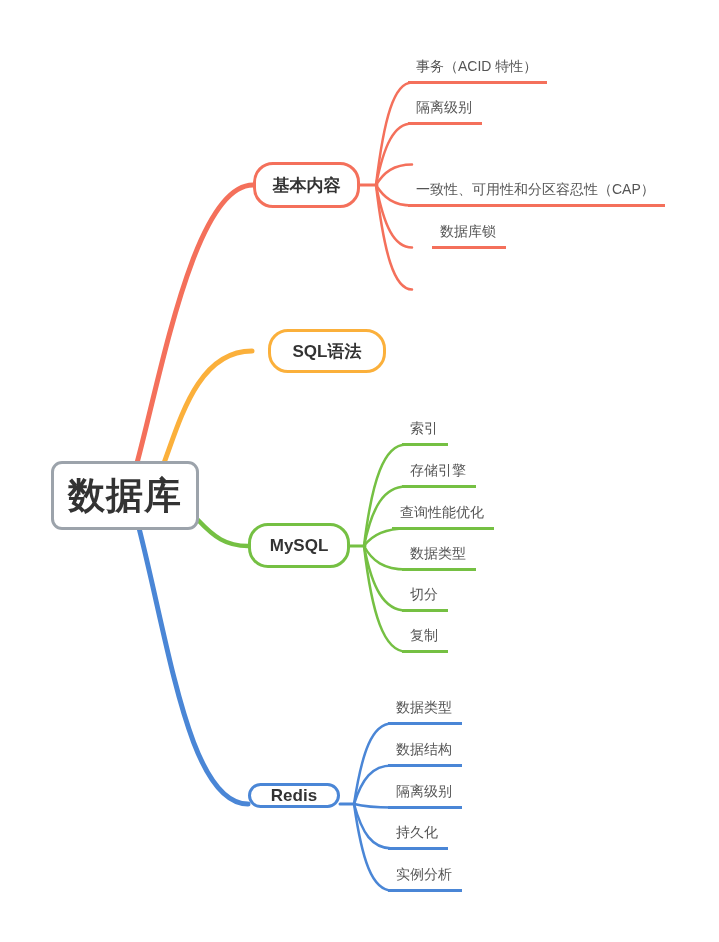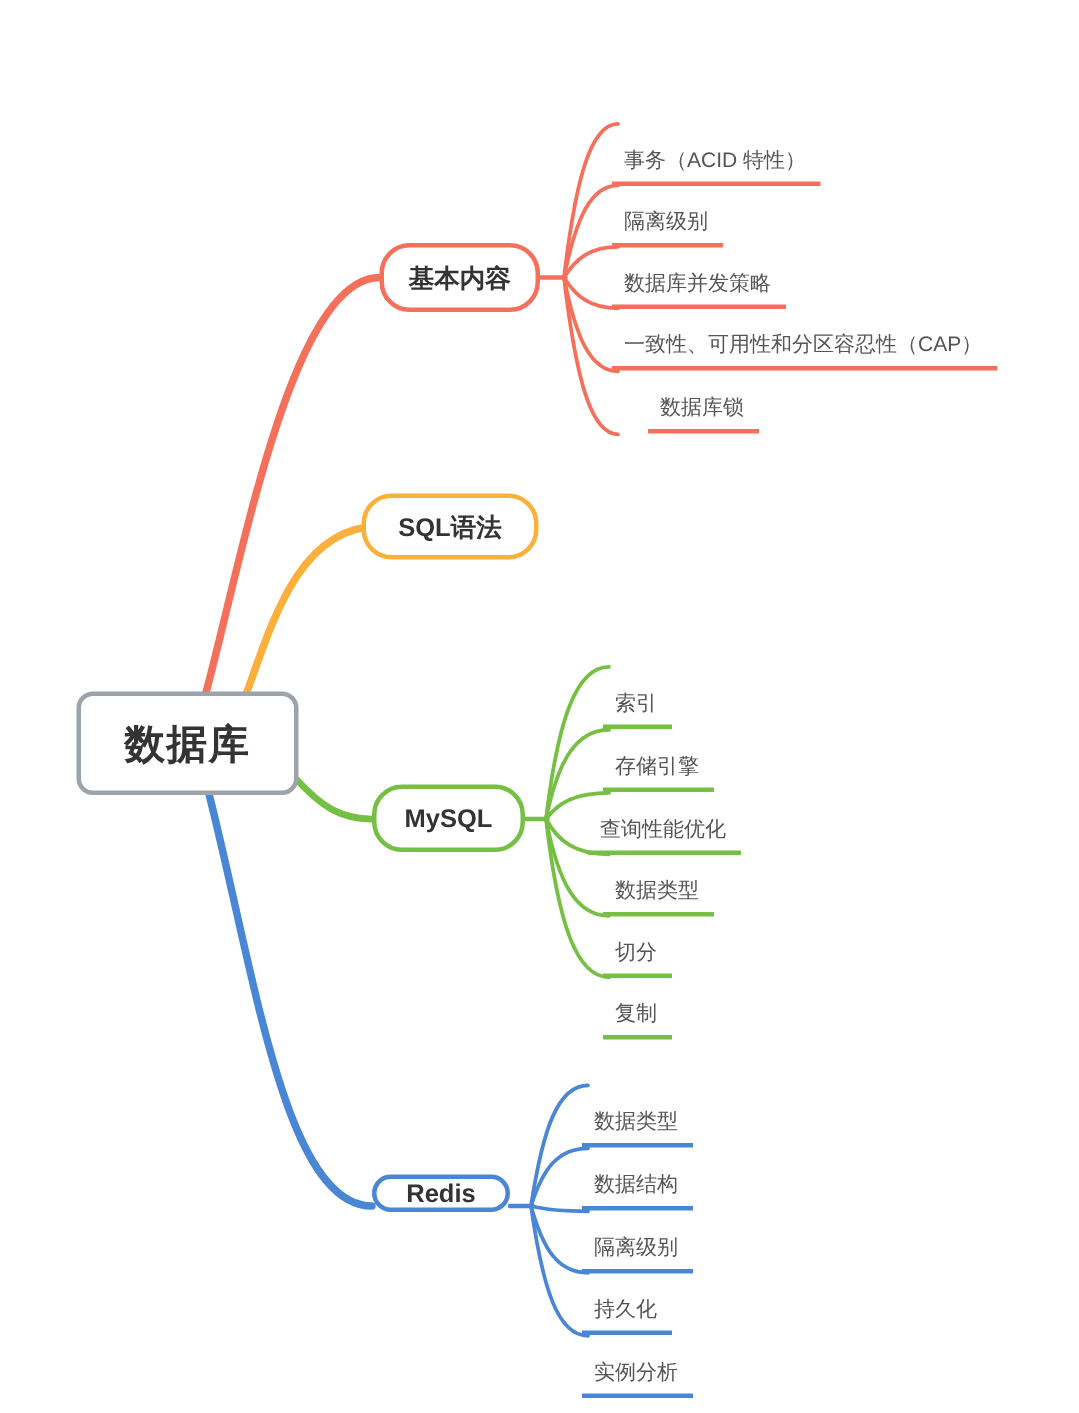--- a/index.html
+++ b/index.html
@@ -10,28 +10,27 @@
   .links{position:absolute;left:0;top:0;}
   .links path{fill:none;stroke-linecap:round;}
   .links .main{stroke-width:5px;}
   .links .stub{stroke-width:3px;}
   .links .child{stroke-width:2.5px;}
   .topic{
     position:absolute;display:flex;align-items:center;justify-content:center;
     background:#ffffff;border:3px solid #999;border-radius:20px;
     box-sizing:border-box;color:#333;font-weight:bold;
   }
-  .topic.root{border-radius:11px;font-size:27px;letter-spacing:1px;}
+  .topic.root{border-radius:11px;font-size:37px;letter-spacing:1px;}
   .topic.branch{font-size:17px;}
   .leaf{
     position:absolute;box-sizing:border-box;
     font-size:14px;color:#555;line-height:18px;
     padding:2px 10px 6px 8px;border-bottom:3px solid #999;
     white-space:nowrap;
-    margin-top:40px;
   }
 </style>
 </head>
 <body>
 
 <div class="canvas">
 
   <svg class="links" width="719" height="942" viewBox="0 0 719 942">
 
     <path class="main" style="stroke:var(--c-basic)" d="M137 463 C162 370, 195 185, 253 185"></path>
@@ -64,33 +63,32 @@
     <path class="child" style="stroke:var(--c-redis)" d="M354 804 C362 860, 372 890.5, 392 890.5"></path>
   </svg>
 
   <div class="topic root" style="left:51px;top:461px;width:148px;height:69px;border-color:var(--c-root-border)">
     <span>数据库</span>
   </div>
 
   <div class="topic branch" style="left:253px;top:162px;width:107px;height:46px;border-color:var(--c-basic)">
     <span>基本内容</span>
   </div>
-  <div class="topic branch" style="left:241px;top:329px;width:118px;height:44px;border-color:var(--c-sql)">
+  <div class="topic branch" style="left:268px;top:329px;width:118px;height:44px;border-color:var(--c-sql)">
     <span>SQL语法</span>
   </div>
   <div class="topic branch" style="left:248px;top:523px;width:102px;height:45px;border-color:var(--c-mysql)">
     <span>MySQL</span>
   </div>
   <div class="topic branch" style="left:248px;top:783px;width:92px;height:25px;border-color:var(--c-redis)">
     <span>Redis</span>
   </div>
 
   <div class="leaf" style="left:408px;top:55px;border-color:var(--c-basic)">事务（ACID 特性）</div>
   <div class="leaf" style="left:408px;top:96px;border-color:var(--c-basic)">隔离级别</div>
-  <div class="leaf" style="left:408px;top:137px;border-color:var(--c-basic)">数据库并发策略</div>
   <div class="leaf" style="left:408px;top:178px;border-color:var(--c-basic)">一致性、可用性和分区容忍性（CAP）</div>
   <div class="leaf" style="left:432px;top:220px;border-color:var(--c-basic)">数据库锁</div>
 
   <div class="leaf" style="left:402px;top:417px;border-color:var(--c-mysql)">索引</div>
   <div class="leaf" style="left:402px;top:459px;border-color:var(--c-mysql)">存储引擎</div>
   <div class="leaf" style="left:392px;top:501px;border-color:var(--c-mysql)">查询性能优化</div>
   <div class="leaf" style="left:402px;top:542px;border-color:var(--c-mysql)">数据类型</div>
   <div class="leaf" style="left:402px;top:583px;border-color:var(--c-mysql)">切分</div>
   <div class="leaf" style="left:402px;top:624px;border-color:var(--c-mysql)">复制</div>
 

